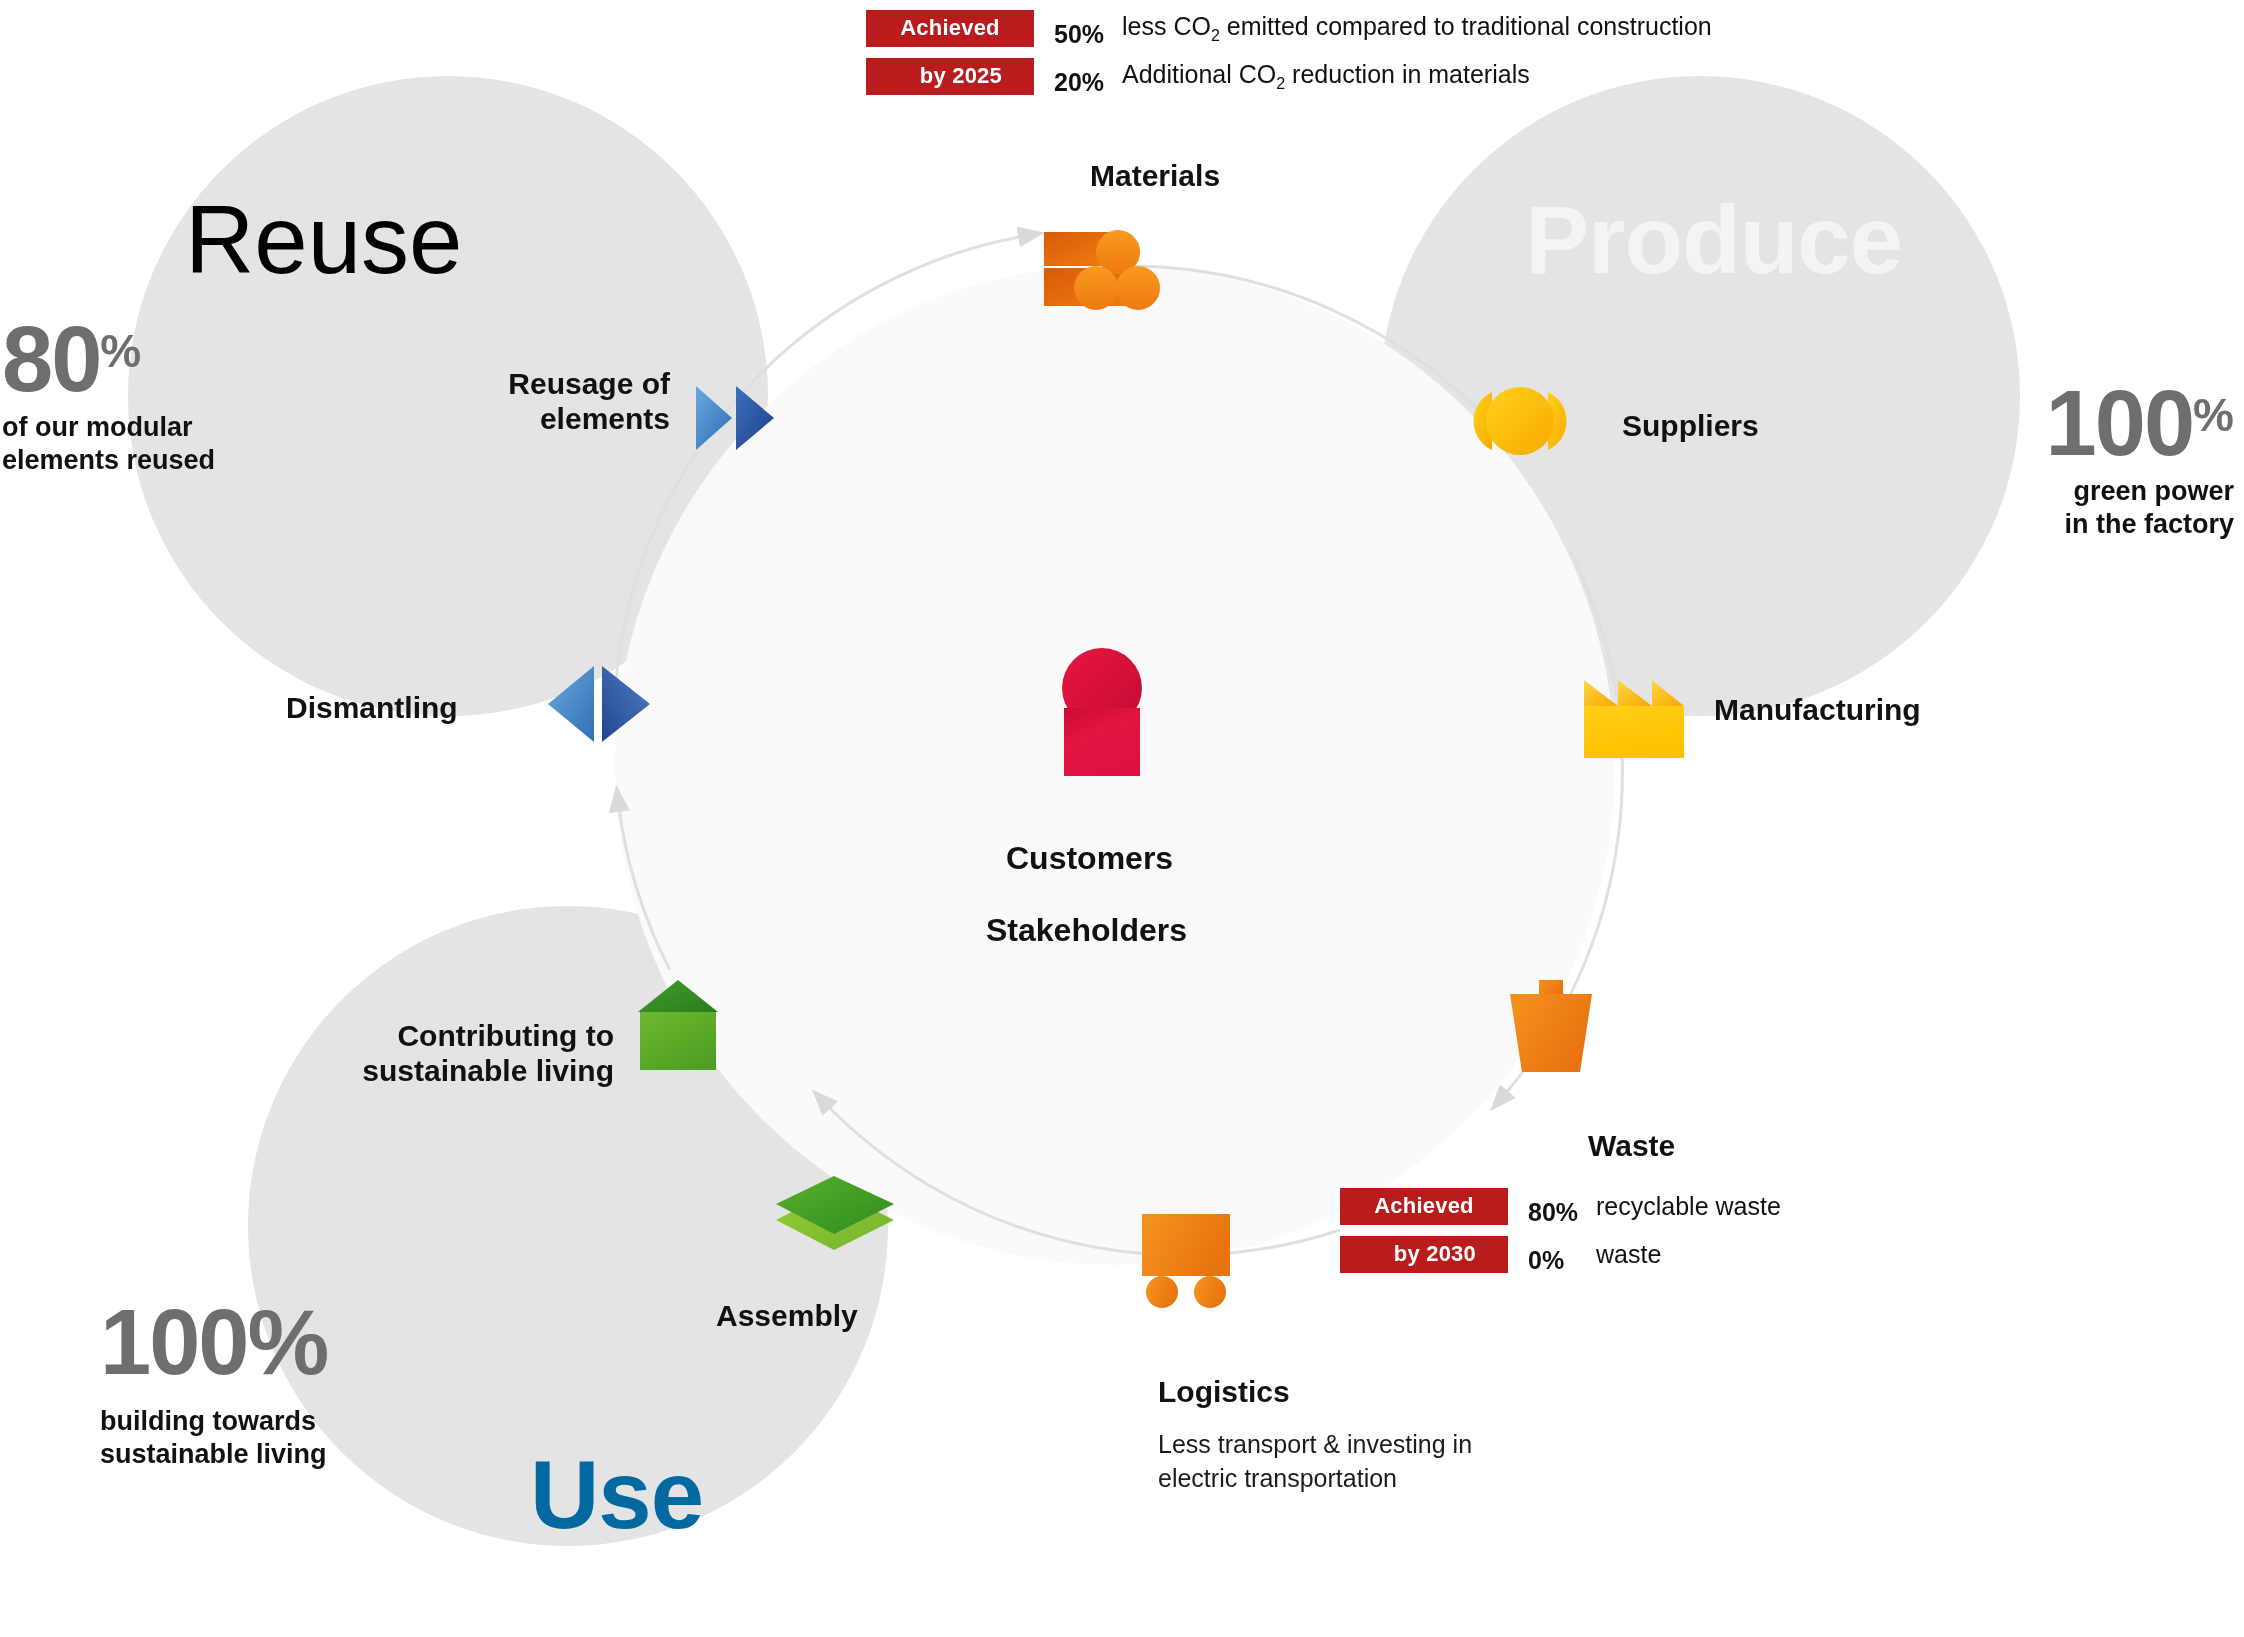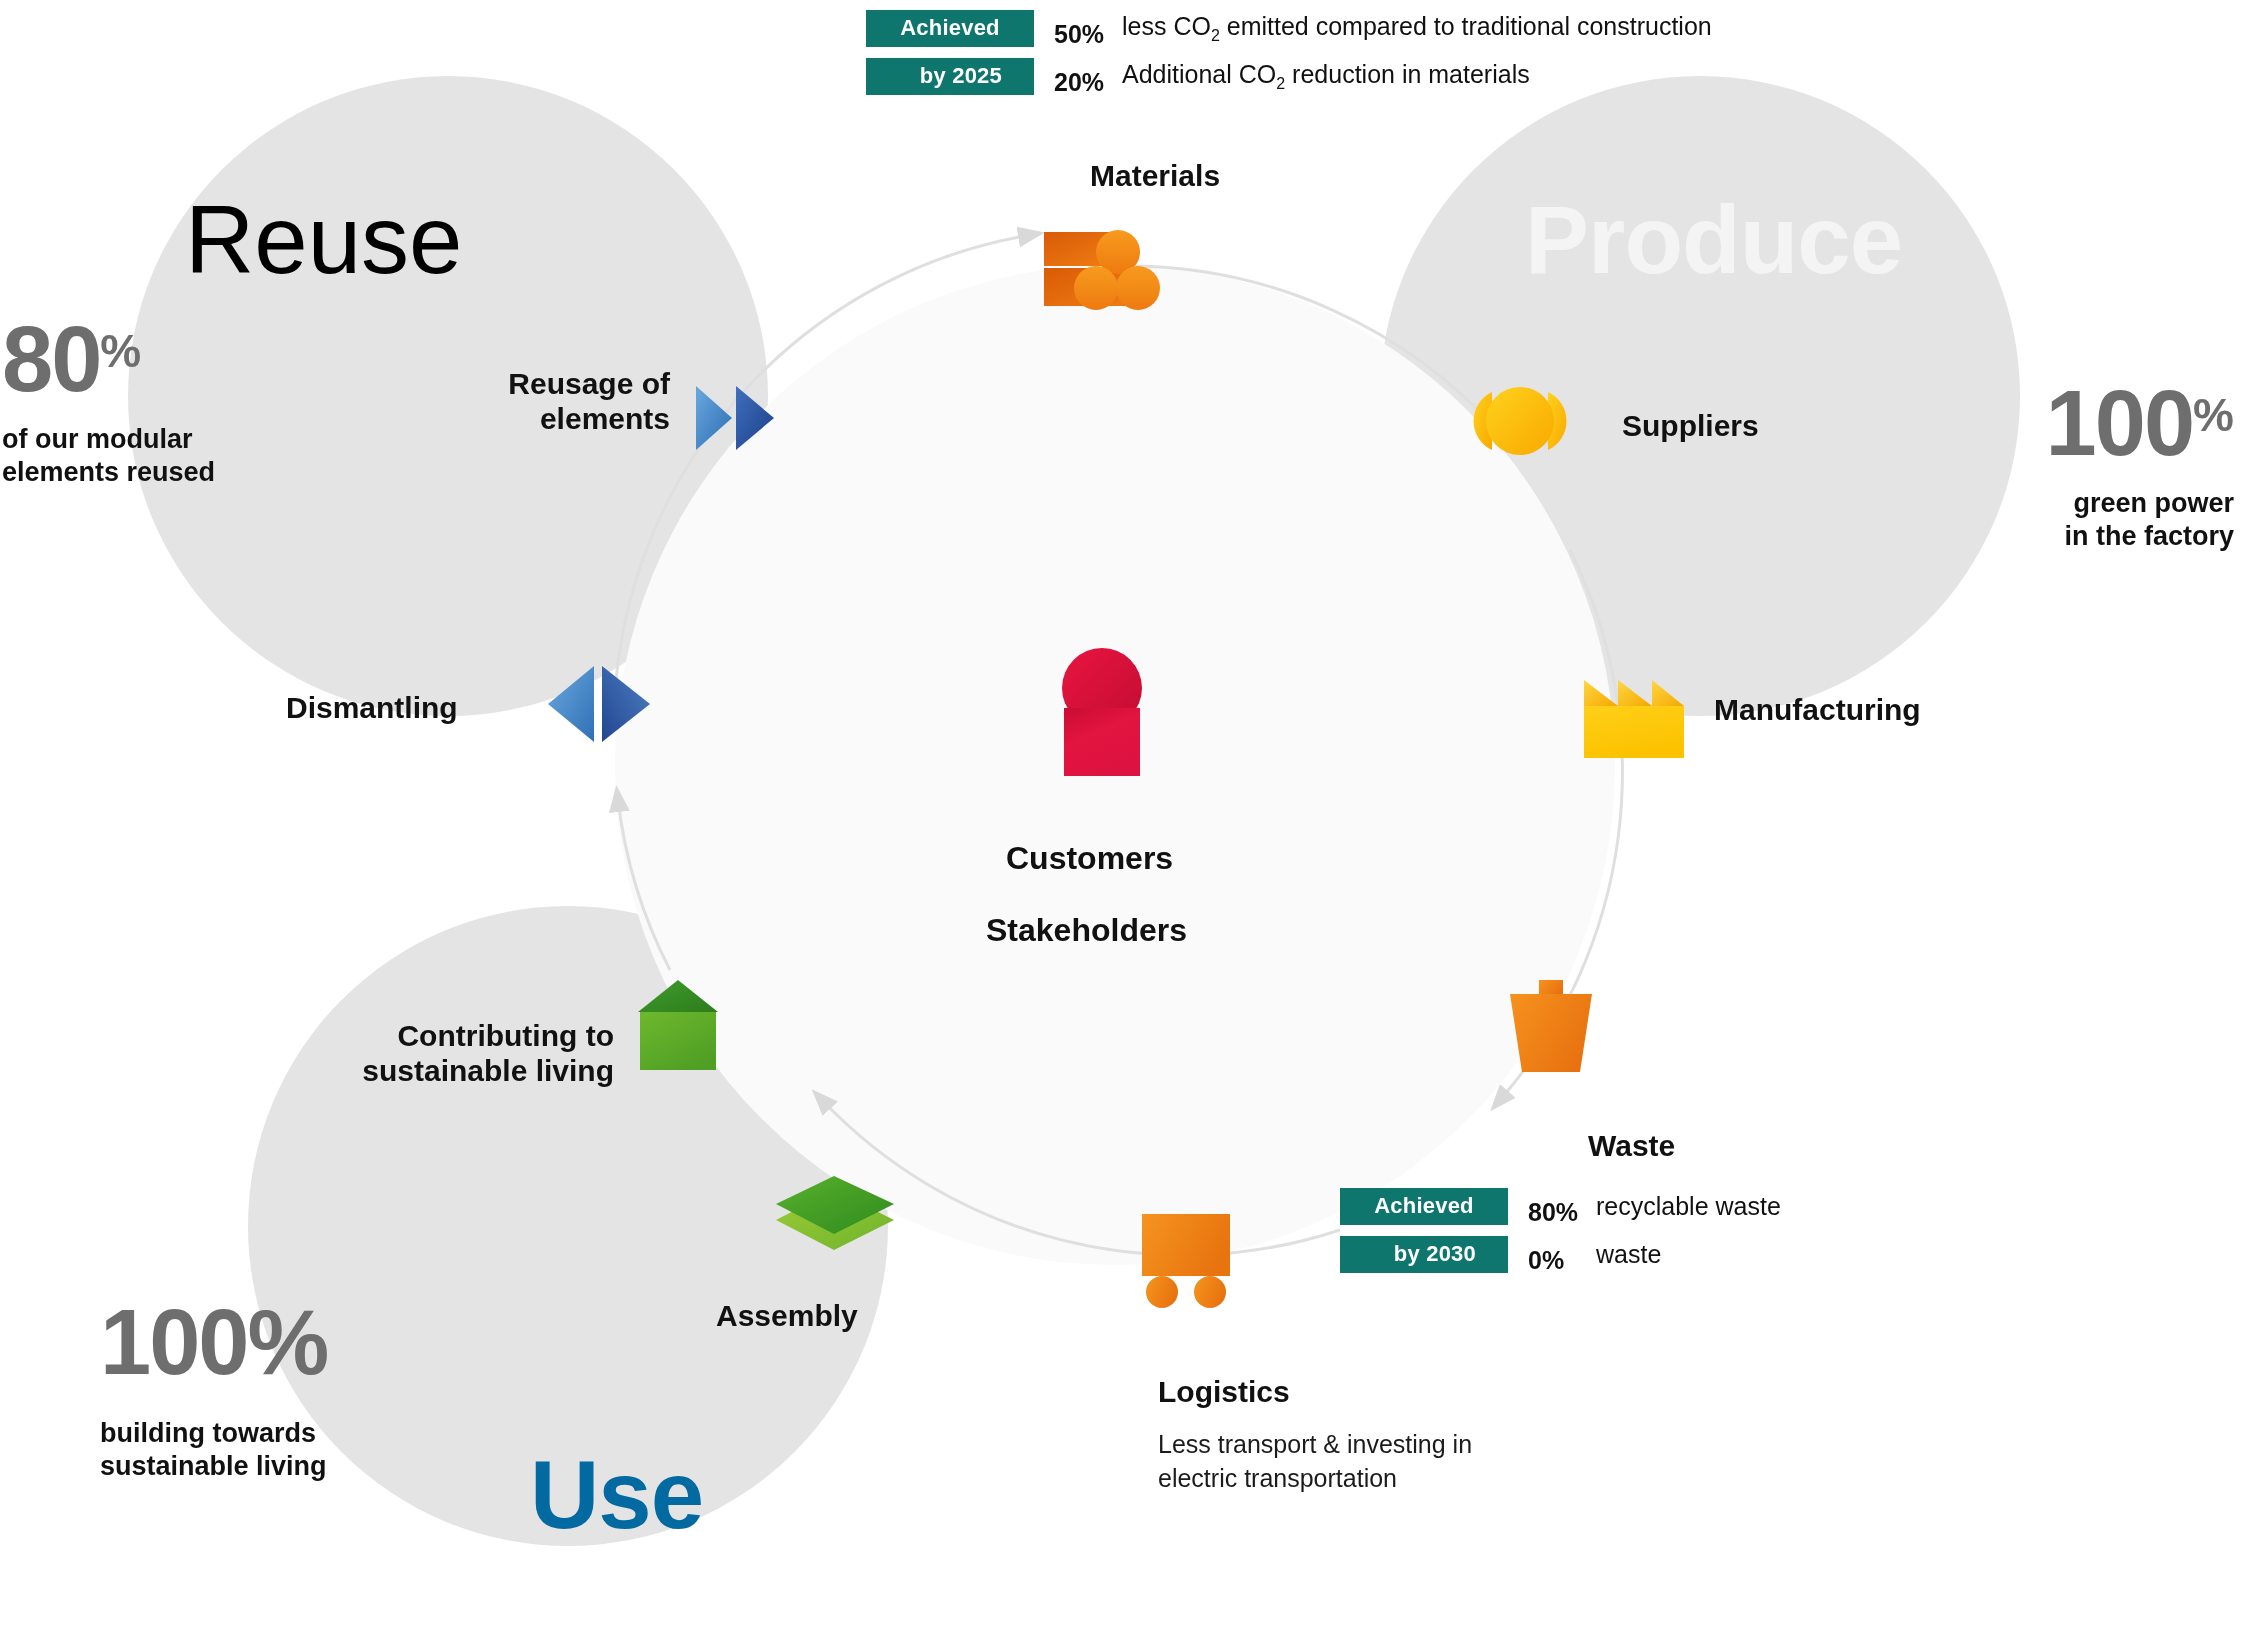--- a/index.html
+++ b/index.html
@@ -83,38 +83,38 @@
     top:6px;
     display:inline-block;
   }
   .stat .stat-pct-inline{
     font-size:92px;
     font-weight:700;
     color:#6e6e6e;
     letter-spacing:-2px;
   }
   .stat .stat-desc{
-    margin-top:22px;
+    margin-top:10px;
     font-size:27px;
     font-weight:700;
     color:#111;
     line-height:1.22;
     white-space:pre-line;
   }
   .stat.right-align{ text-align:right; }
 
   
   .badge-block{ position:absolute; }
   .badge-row{
     display:flex;
     align-items:center;
     margin-bottom:7px;
   }
   .badge{
-    background:#0f766e;
+    background:#b91c1c;
     color:#ffffff;
     font-size:22px;
     font-weight:700;
     padding:5px 0 6px 0;
     width:168px;
     text-align:center;
     letter-spacing:0.2px;
     box-sizing:border-box;
   }
   .badge.right-txt{ text-align:right; padding-right:32px; }

